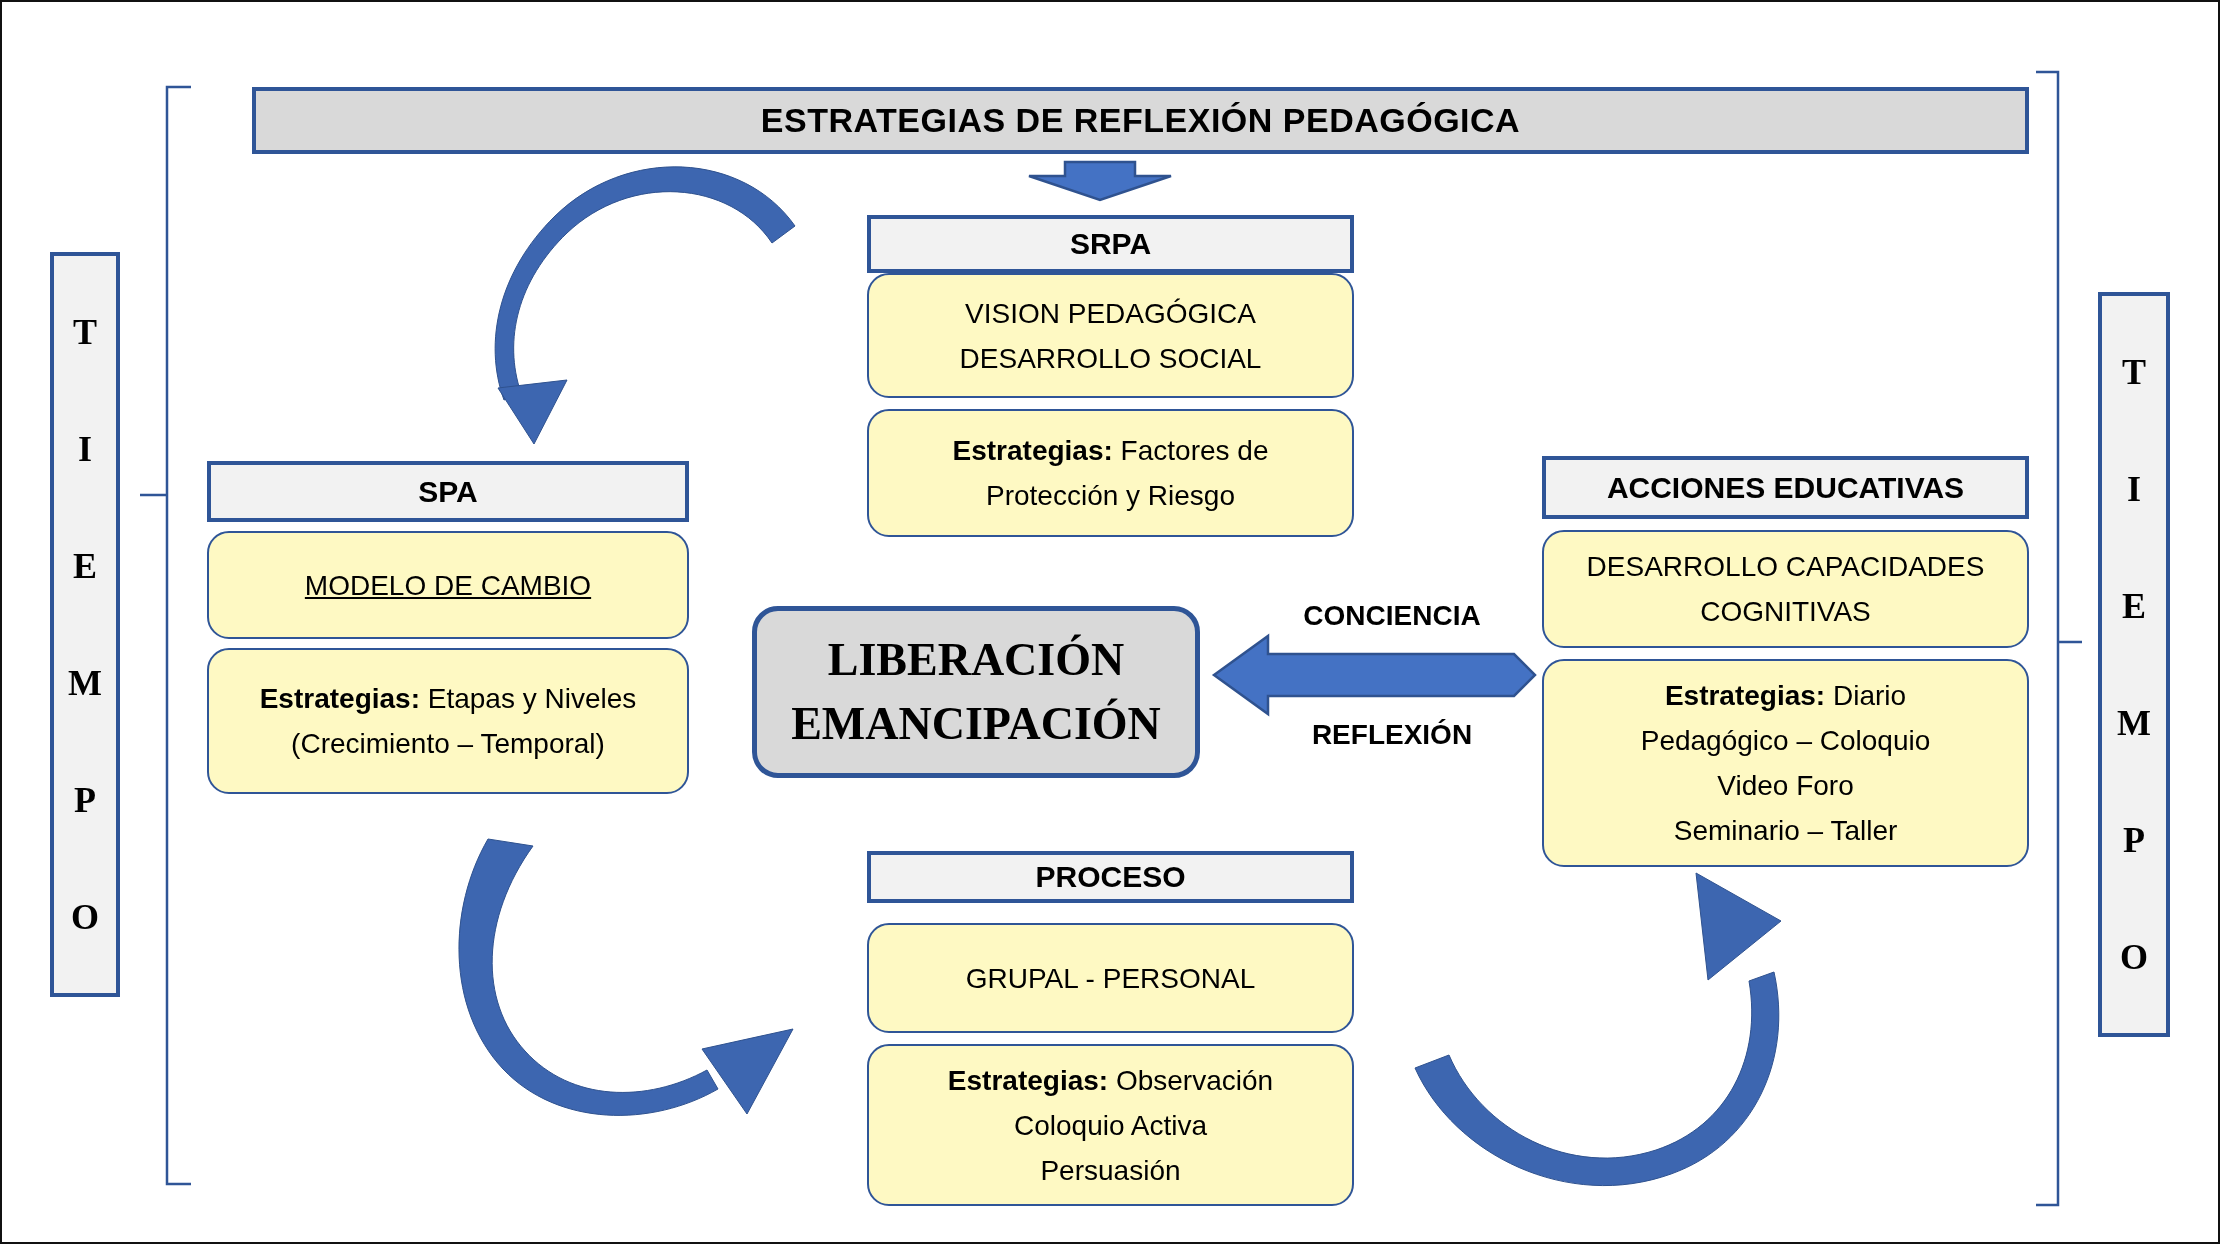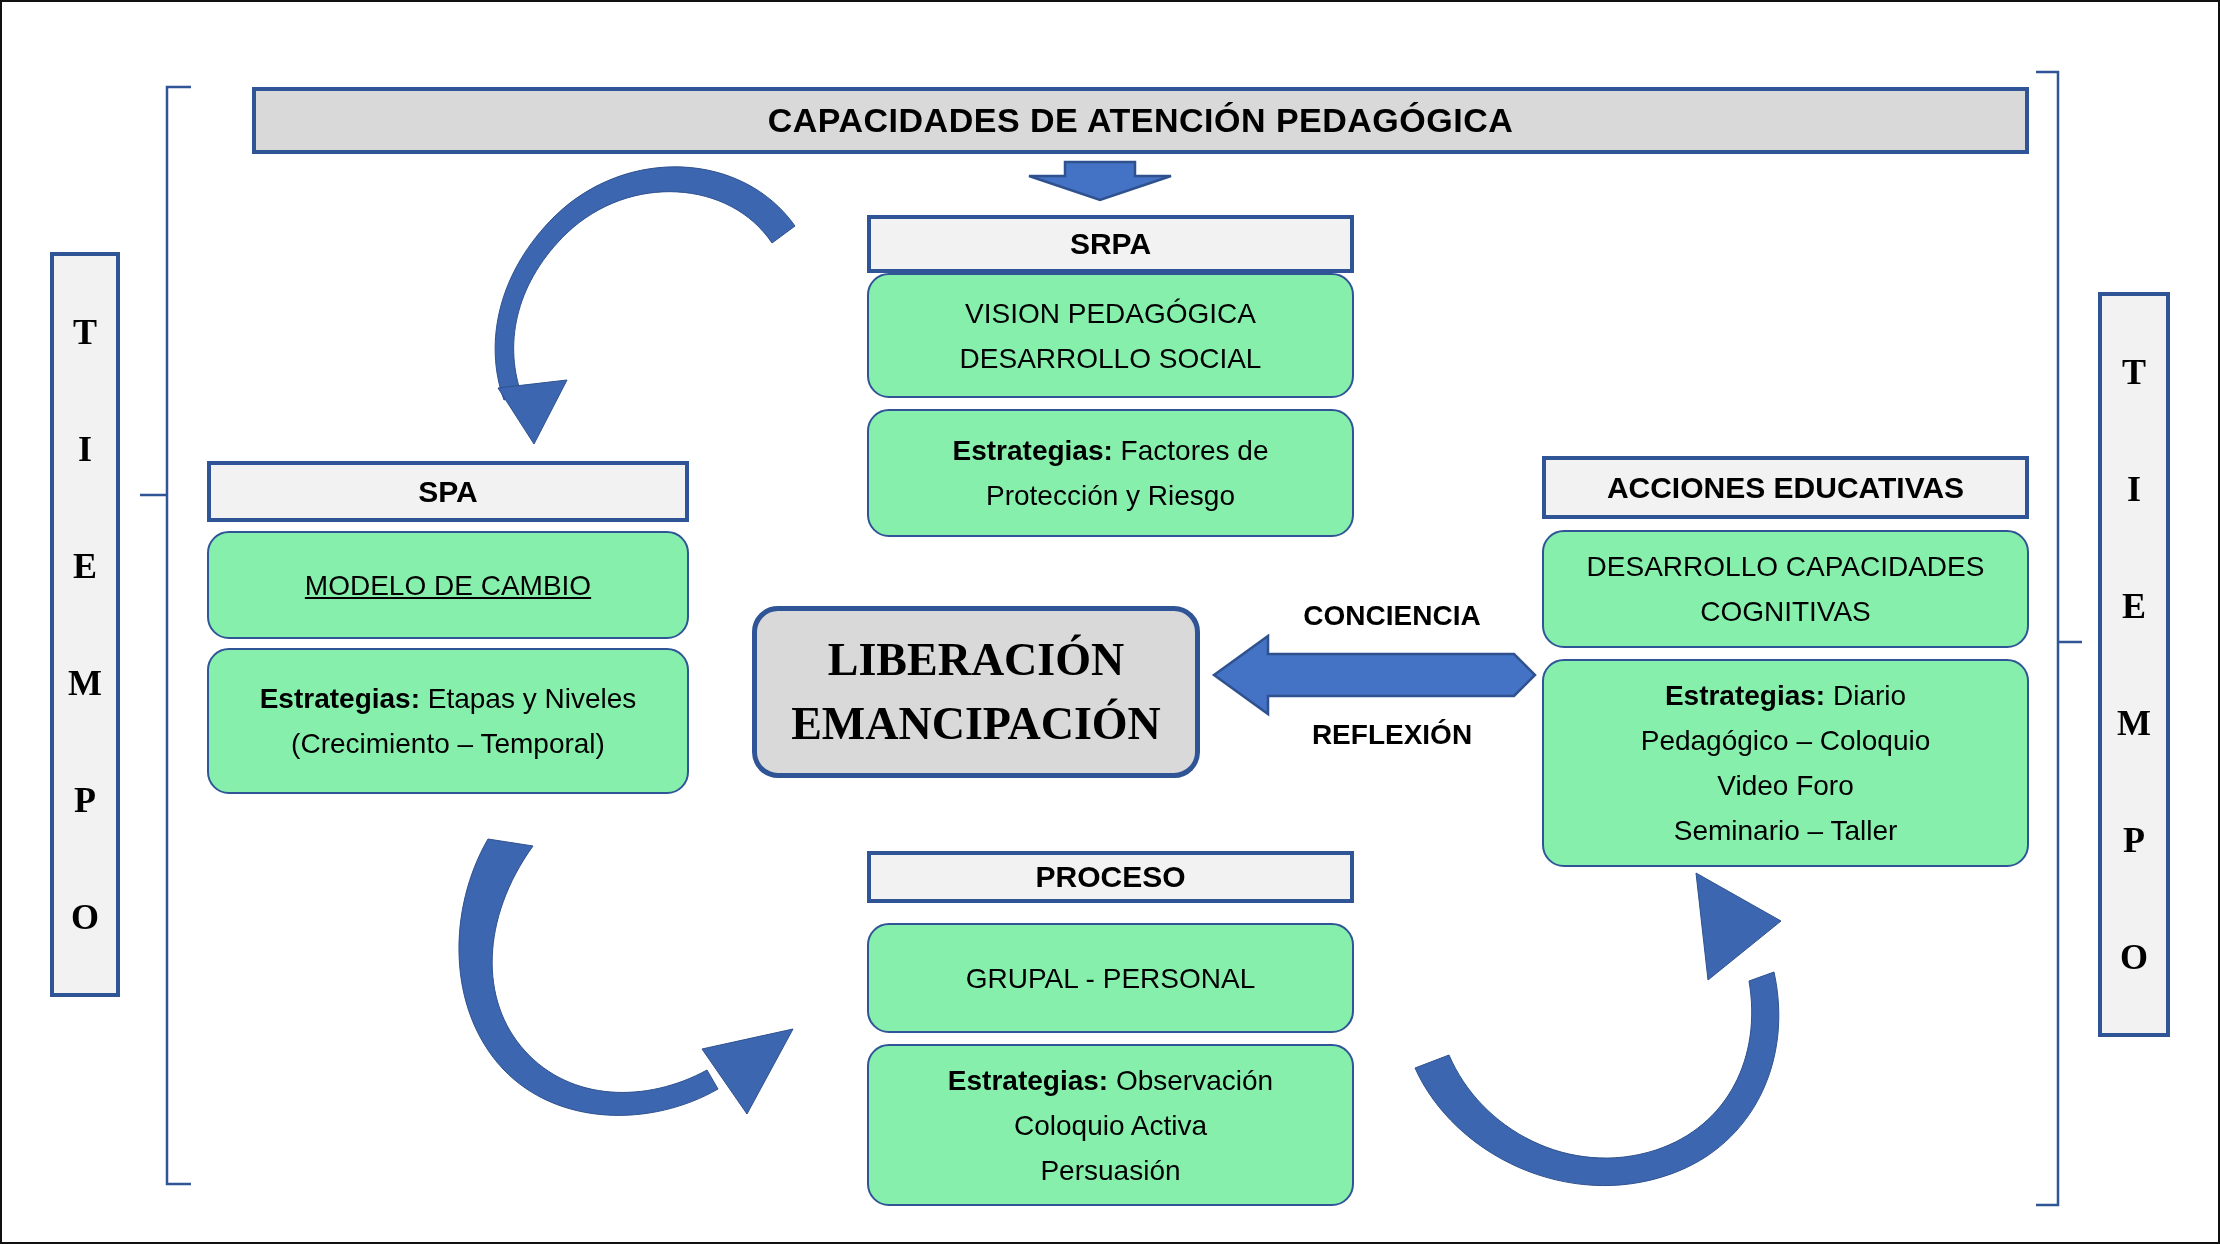--- a/index.html
+++ b/index.html
@@ -21,21 +21,21 @@
     background:var(--banner_fill); border:4px solid var(--border_blue);
     display:flex; align-items:center; justify-content:center;
     font-size:34px; font-weight:bold; letter-spacing:.5px;
   }
   .hdr{
     background:var(--header_fill); border:4px solid var(--border_blue);
     display:flex; align-items:center; justify-content:center;
     font-size:30px; font-weight:bold;
   }
   .box{
-    background:#86efac; border:2px solid var(--border_blue); border-radius:22px;
+    background:#fef9c3; border:2px solid var(--border_blue); border-radius:22px;
     display:flex; flex-direction:column; align-items:center; justify-content:center;
     font-size:28px; line-height:45px; text-align:center; padding:4px 10px;
   }
   .hdr-srpa{left:865px; top:203px; width:487px; height:58px;margin-top:10px;}
   .box-srpa-main{left:865px; top:271px; width:487px; height:125px;}
   .box-srpa-strat{left:865px; top:407px; width:487px; height:128px;}
 
   .hdr-spa{left:205px; top:459px; width:482px; height:61px;}
   .box-spa-main{left:205px; top:529px; width:482px; height:108px;text-decoration:underline;}
   .box-spa-strat{left:205px; top:646px; width:482px; height:146px;}
@@ -87,21 +87,21 @@
     <polygon points="496,386 565,378 532,442" style="fill:var(--curved_arrow_fill);stroke:var(--arrow_stroke);stroke-width:1"></polygon>
 
     <path d="M 486 837 C 446 906 444 1006 501 1067 C 556 1125 650 1125 716 1087 L 705 1068 C 645 1101 569 1100 523 1049 C 477 999 479 916 531 844 Z" style="fill:var(--curved_arrow_fill);stroke:var(--arrow_stroke);stroke-width:1"></path>
     <polygon points="791,1027 700,1047 745,1112" style="fill:var(--curved_arrow_fill);stroke:var(--arrow_stroke);stroke-width:1"></polygon>
 
     <path d="M 1413 1066 C 1452 1153 1566 1209 1669 1172 C 1753 1142 1791 1056 1772 970 L 1747 979 C 1760 1055 1726 1124 1654 1148 C 1568 1176 1479 1128 1447 1053 Z" style="fill:var(--curved_arrow_fill);stroke:var(--arrow_stroke);stroke-width:1"></path>
     <polygon points="1694,871 1779,919 1706,978" style="fill:var(--curved_arrow_fill);stroke:var(--arrow_stroke);stroke-width:1"></polygon>
   </svg>
 
   <div class="abs banner">
-    <span>CAPACIDADES DE ATENCIÓN PEDAGÓGICA</span>
+    <span>ESTRATEGIAS DE REFLEXIÓN PEDAGÓGICA</span>
   </div>
 
   <div class="abs tiempo tiempo-left">
       <div>T</div>
       <div>I</div>
       <div>E</div>
       <div>M</div>
       <div>P</div>
       <div>O</div>
     </div>

